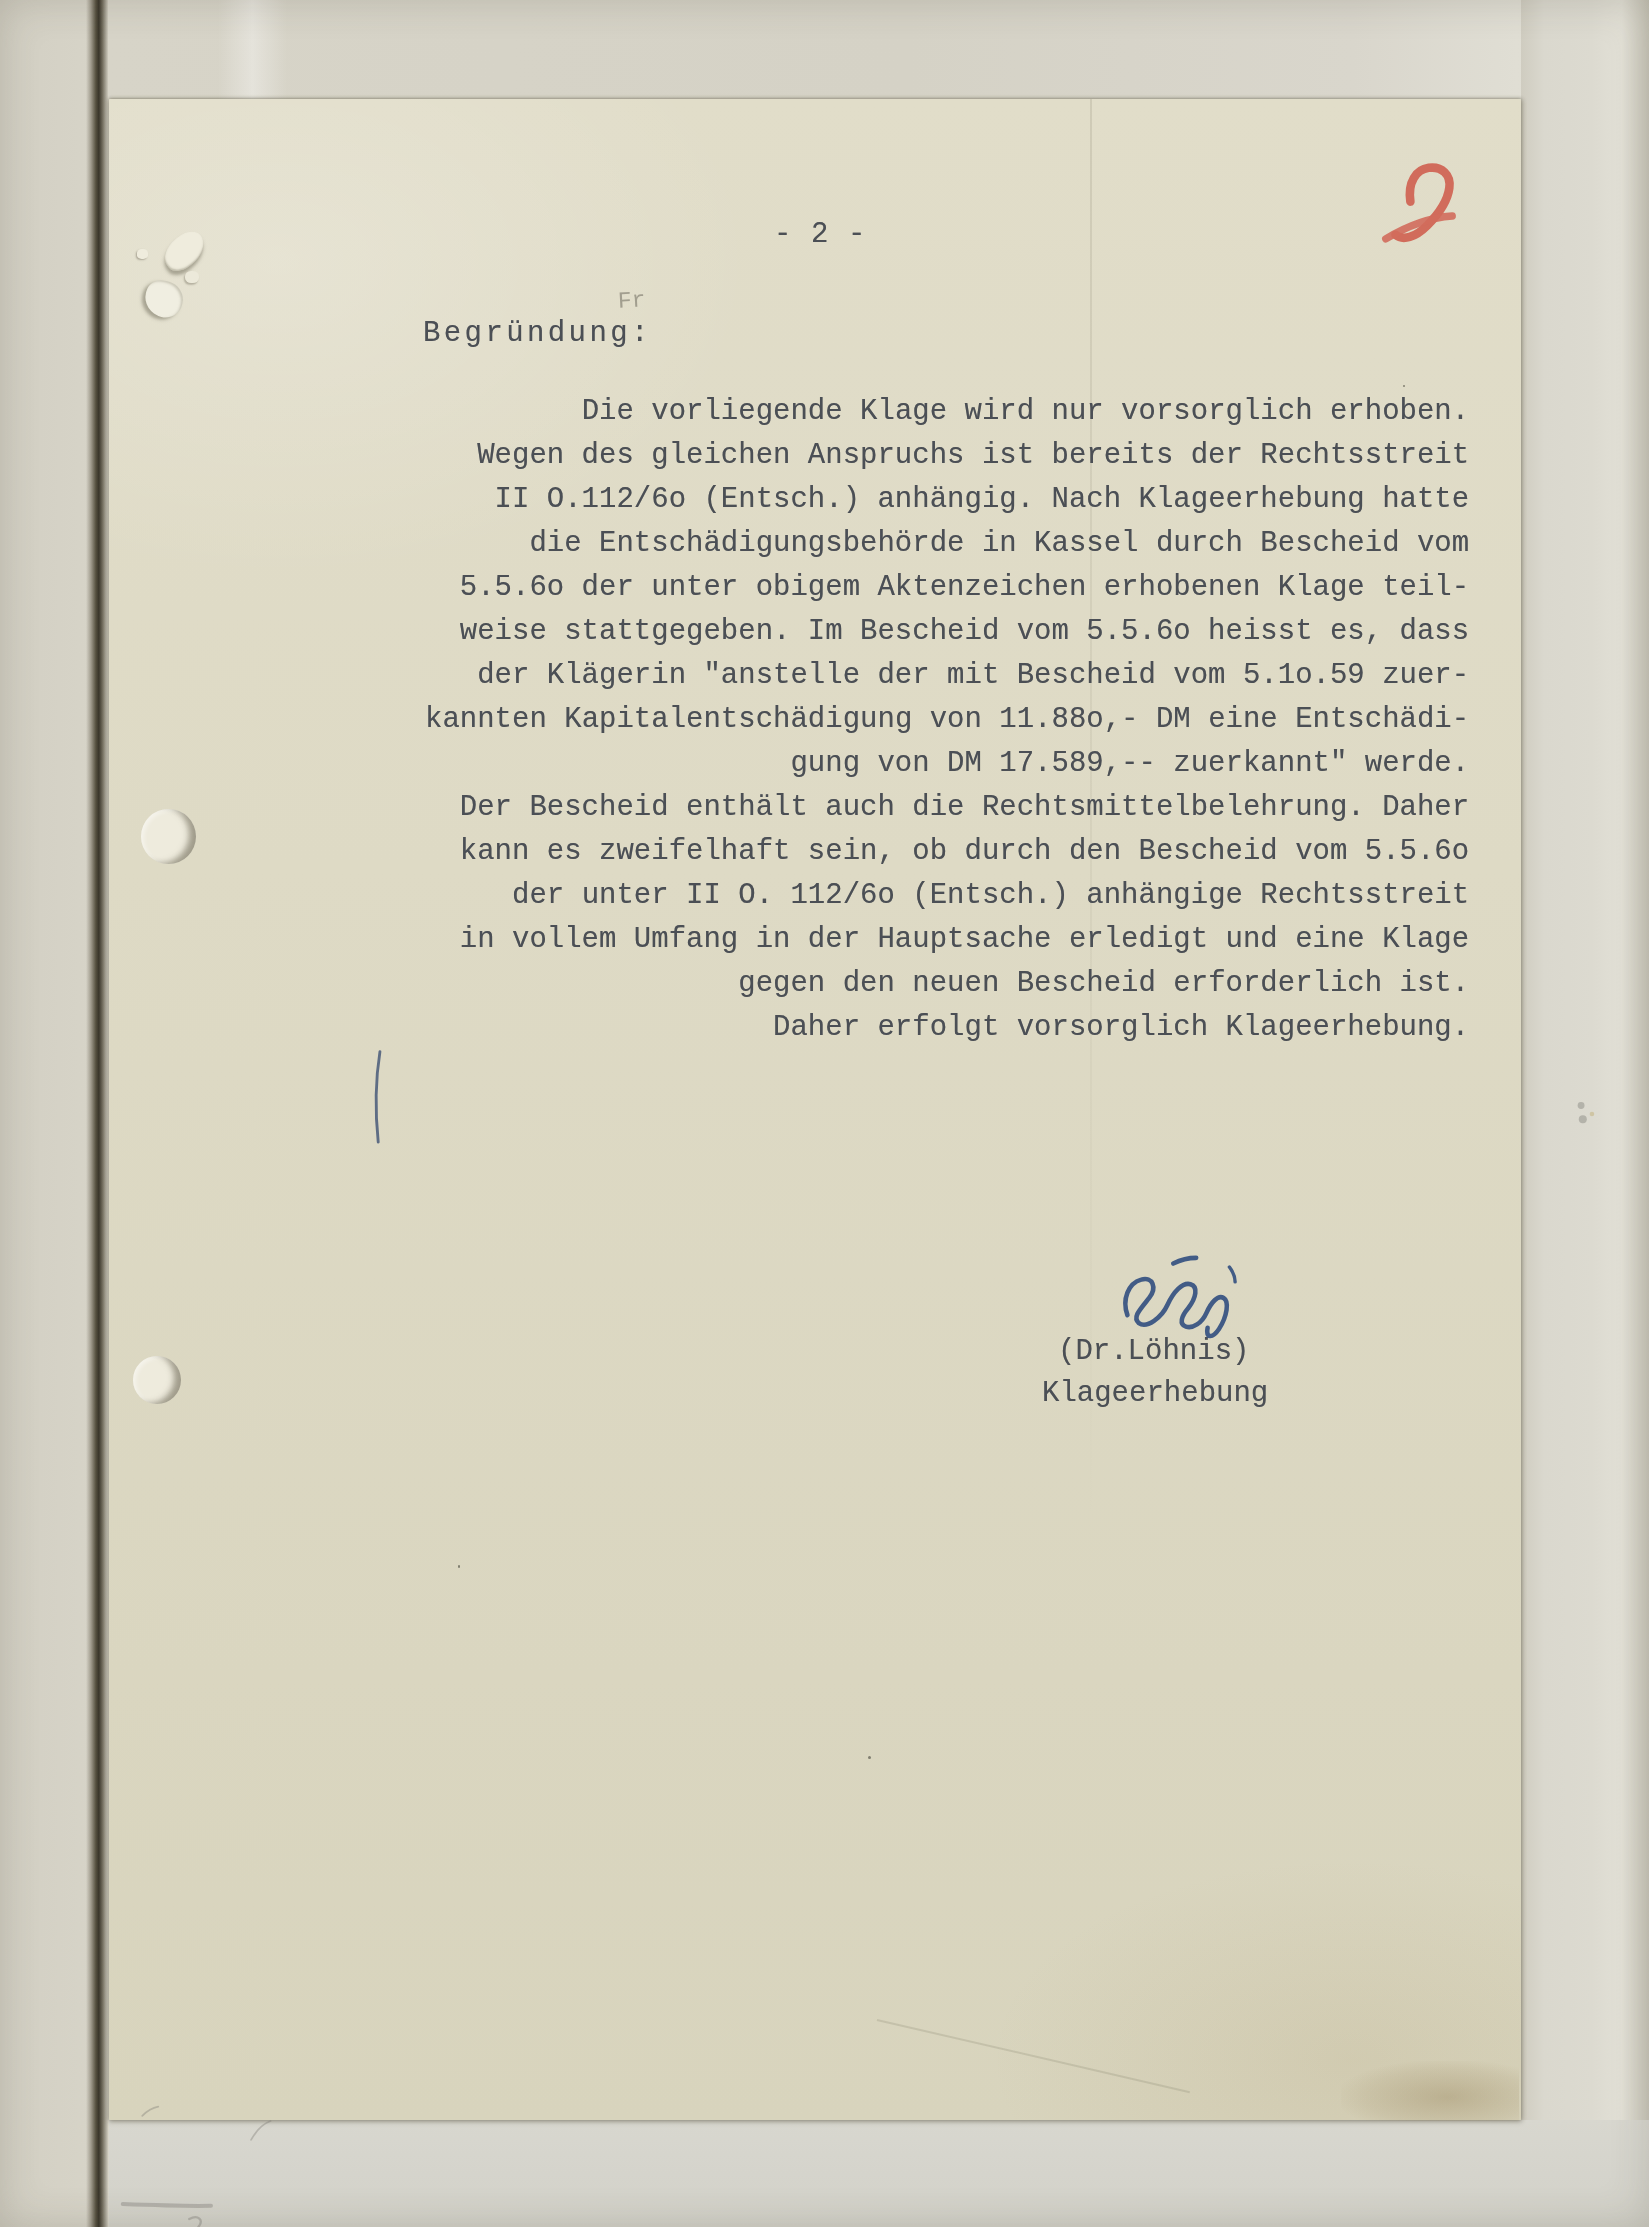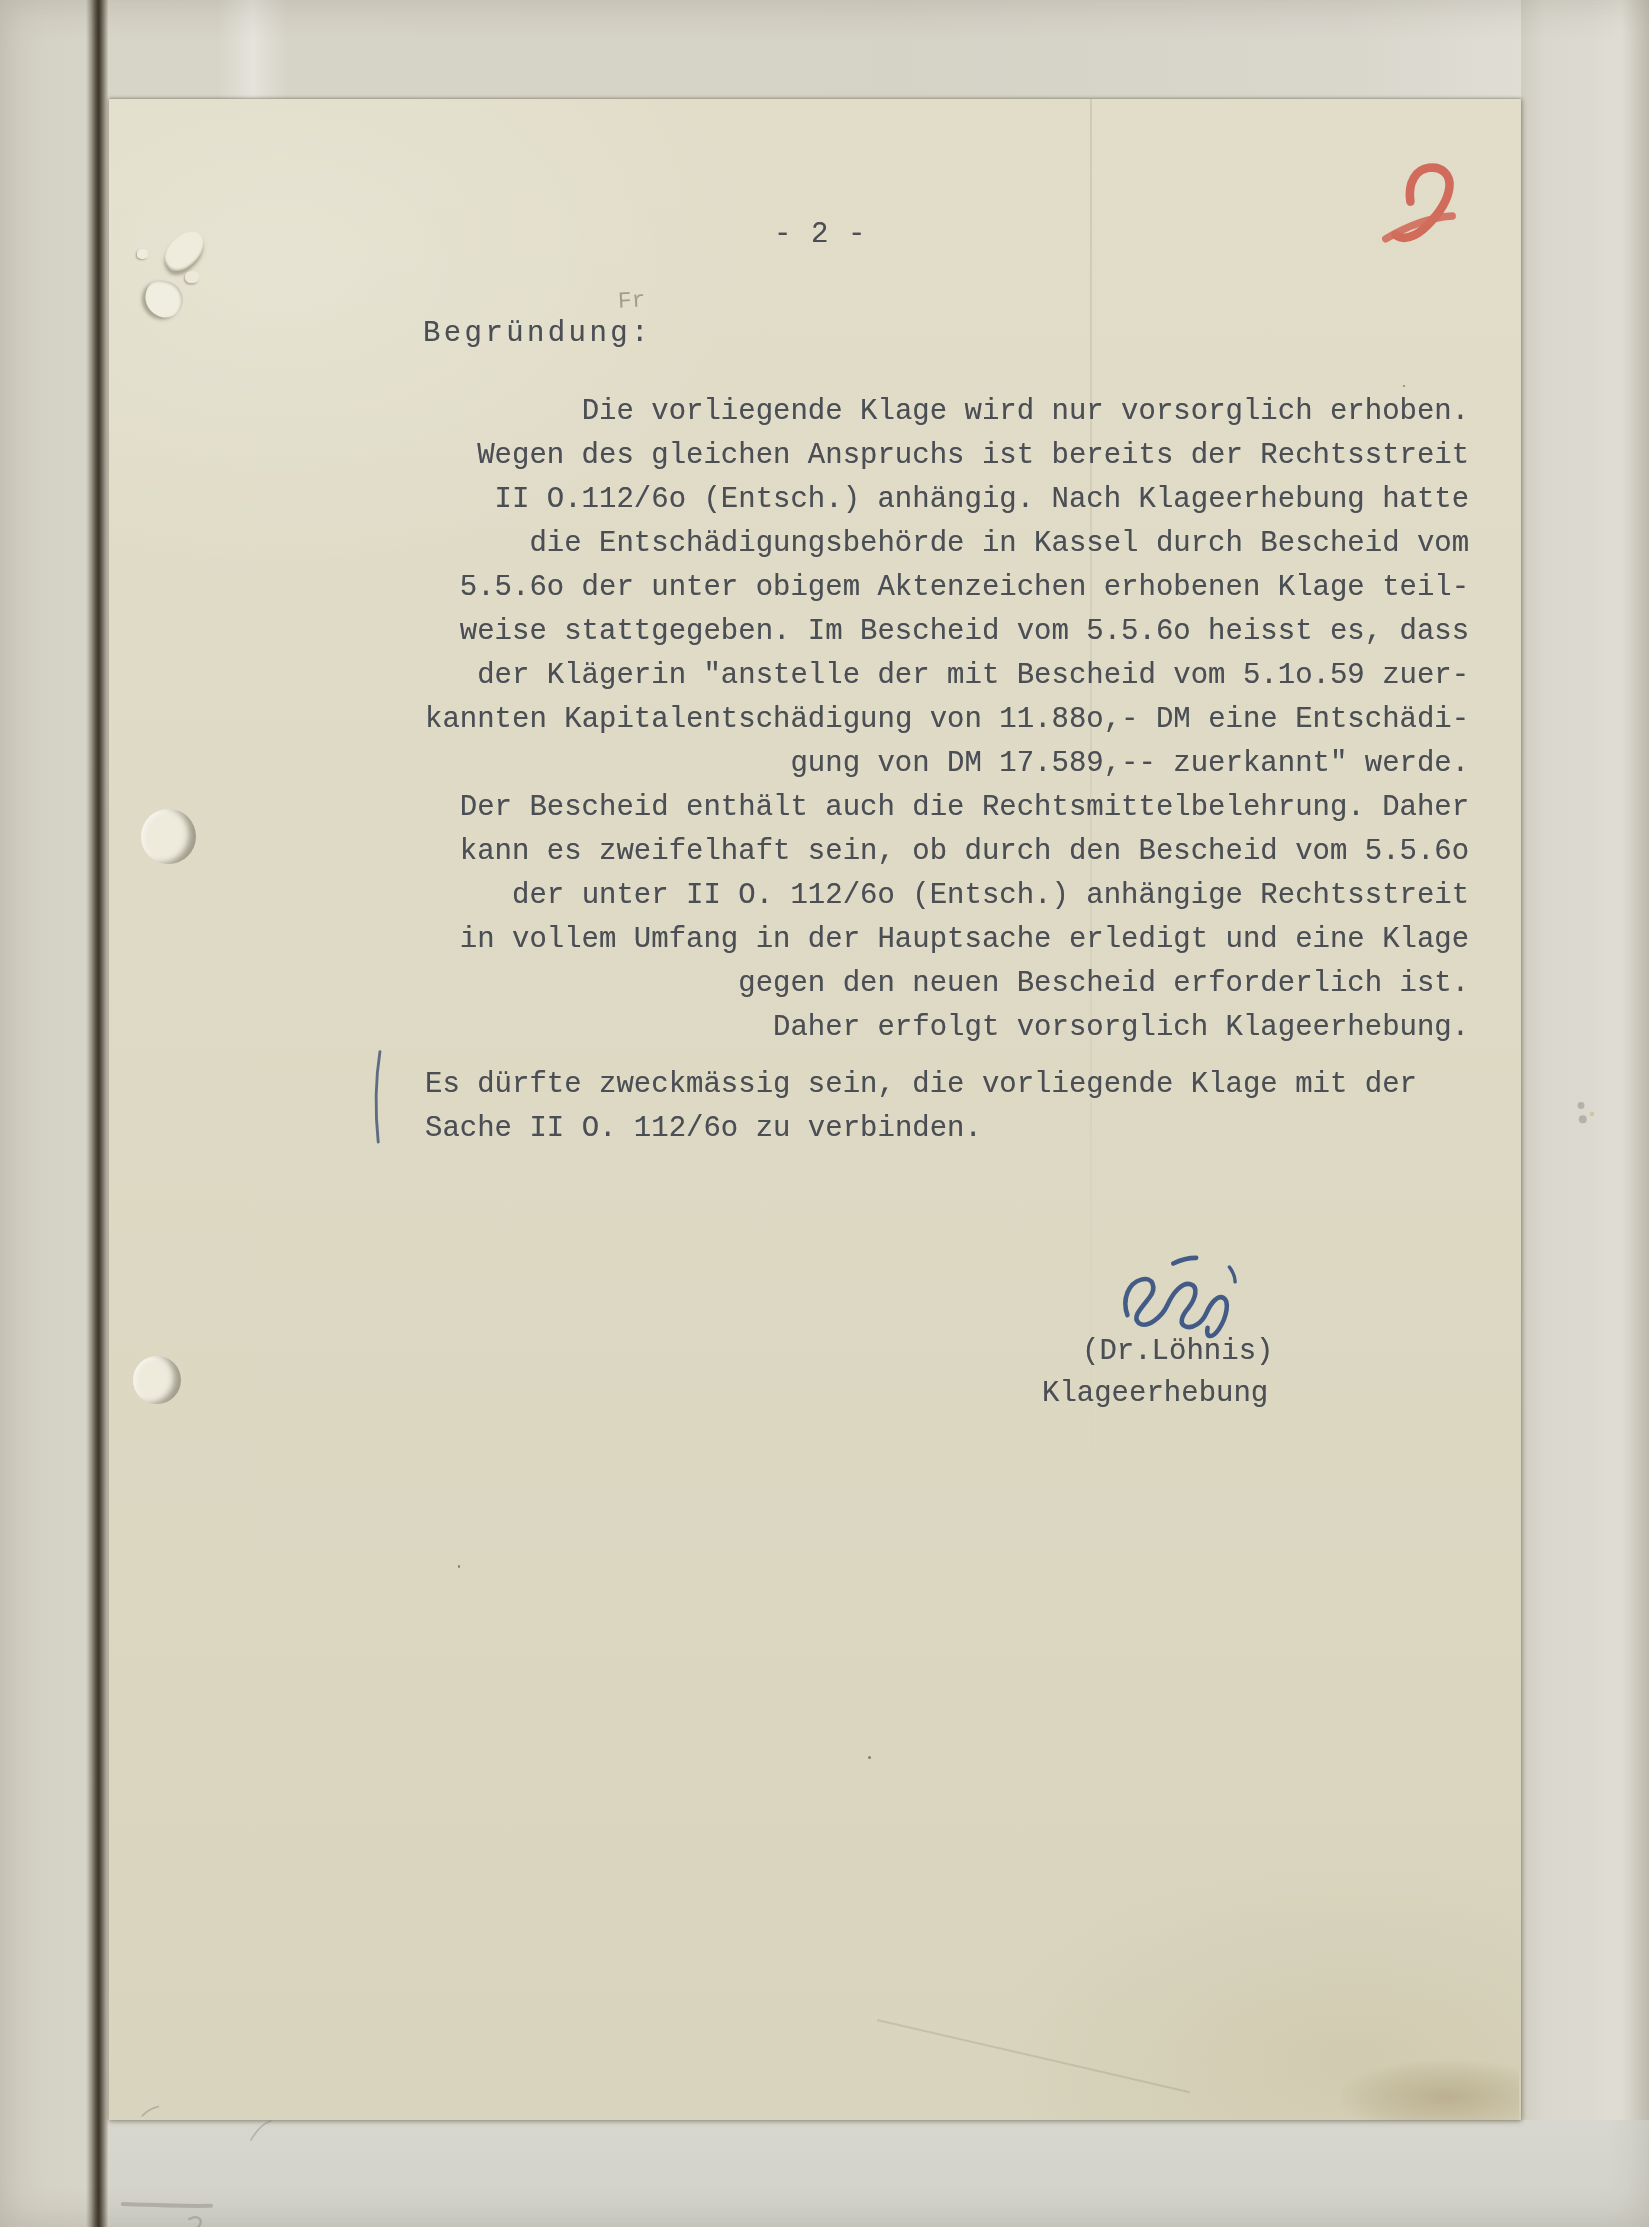--- a/index.html
+++ b/index.html
@@ -90,21 +90,21 @@
     white-space:pre;
   }
   .page-number{left:665px;top:119px;letter-spacing:1.1px;}
   .heading{left:314px;top:218px;letter-spacing:3.4px;}
   .pencil-initials{
     left:509px;top:189px;font-size:23px;color:rgba(122,119,106,0.62);
     transform:rotate(-3deg);text-shadow:none;
   }
   .body-block{left:316px;top:291px;line-height:44px;text-align:right;}
   .closing-block{left:316px;top:964px;line-height:44px;}
-  .sig-name{left:949px;top:1236px;margin-left:24px;}
+  .sig-name{left:949px;top:1236px;}
   .sig-title{left:933px;top:1278px;}
   
   .ink-overlay{position:absolute;inset:0;pointer-events:none;}
   
   .vignette{
     position:absolute;inset:0;pointer-events:none;
     box-shadow:inset 0 0 40px rgba(70,65,50,0.20);
   }
 </style>
 </head>
@@ -146,22 +146,20 @@
 weise stattgegeben. Im Bescheid vom 5.5.6o heisst es, dass
 der Klägerin "anstelle der mit Bescheid vom 5.1o.59 zuer-
 kannten Kapitalentschädigung von 11.88o,- DM eine Entschädi-
 gung von DM 17.589,-- zuerkannt" werde.
 Der Bescheid enthält auch die Rechtsmittelbelehrung. Daher
 kann es zweifelhaft sein, ob durch den Bescheid vom 5.5.6o
 der unter II O. 112/6o (Entsch.) anhängige Rechtsstreit
 in vollem Umfang in der Hauptsache erledigt und eine Klage
 gegen den neuen Bescheid erforderlich ist.
 Daher erfolgt vorsorglich Klageerhebung.</div>
-    <div class="tw closing-block">Es dürfte zweckmässig sein, die vorliegende Klage mit der
-Sache II O. 112/6o zu verbinden.</div>
     <div class="tw sig-name">(Dr.Löhnis)</div>
     <div class="tw sig-title">Klageerhebung</div>
   </div>
 
   <svg class="ink-overlay" width="1650" height="2227" viewBox="0 0 2880 3888">
 
     <g stroke="#cf5949" stroke-width="15" fill="none" stroke-linecap="round" opacity="0.85">
       <path d="M2462,352 C2457,318 2472,296 2494,293 C2517,290 2533,305 2530,328 C2527,351 2511,374 2491,394 C2471,414 2449,421 2436,410"></path>
       <path d="M2419,417 C2452,397 2492,380 2535,377" stroke-width="13" opacity="0.9"></path>
     </g>

